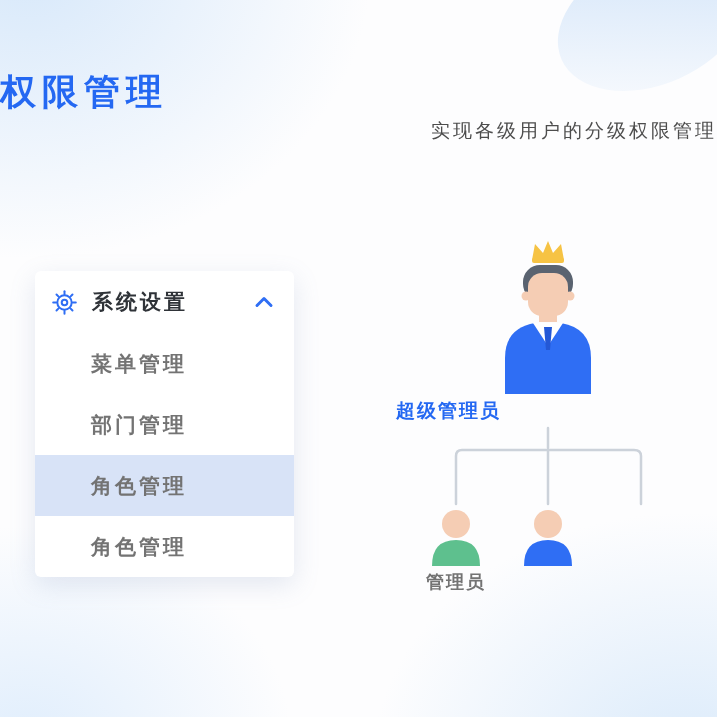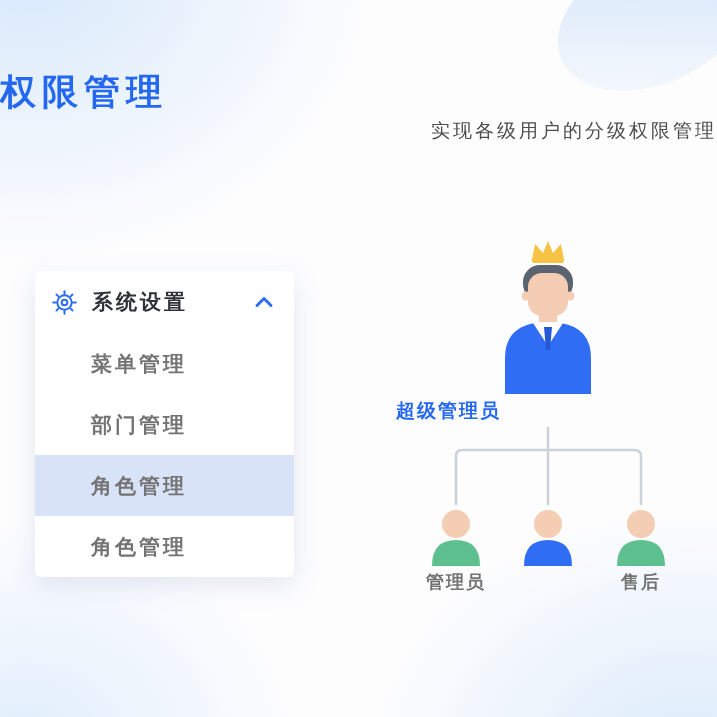--- a/index.html
+++ b/index.html
@@ -226,22 +226,15 @@
       <div class="child-label">管理员</div>
     </div>
 
     <div class="child-node c1">
       <svg class="child-avatar" viewBox="0 0 62 62">
         <circle cx="31" cy="20" r="14" fill="#f5cdb4"></circle>
         <path d="M7,62 Q7,36 31,36 Q55,36 55,62 Z" class="shirt-blue"></path>
       </svg>
     </div>
 
-    <div class="child-node c2">
-      <svg class="child-avatar" viewBox="0 0 62 62">
-        <circle cx="31" cy="20" r="14" fill="#f5cdb4"></circle>
-        <path d="M7,62 Q7,36 31,36 Q55,36 55,62 Z" class="shirt-green"></path>
-      </svg>
-      <div class="child-label">售后</div>
-    </div>
 
   </div>
 </div>
 
 </body></html>

